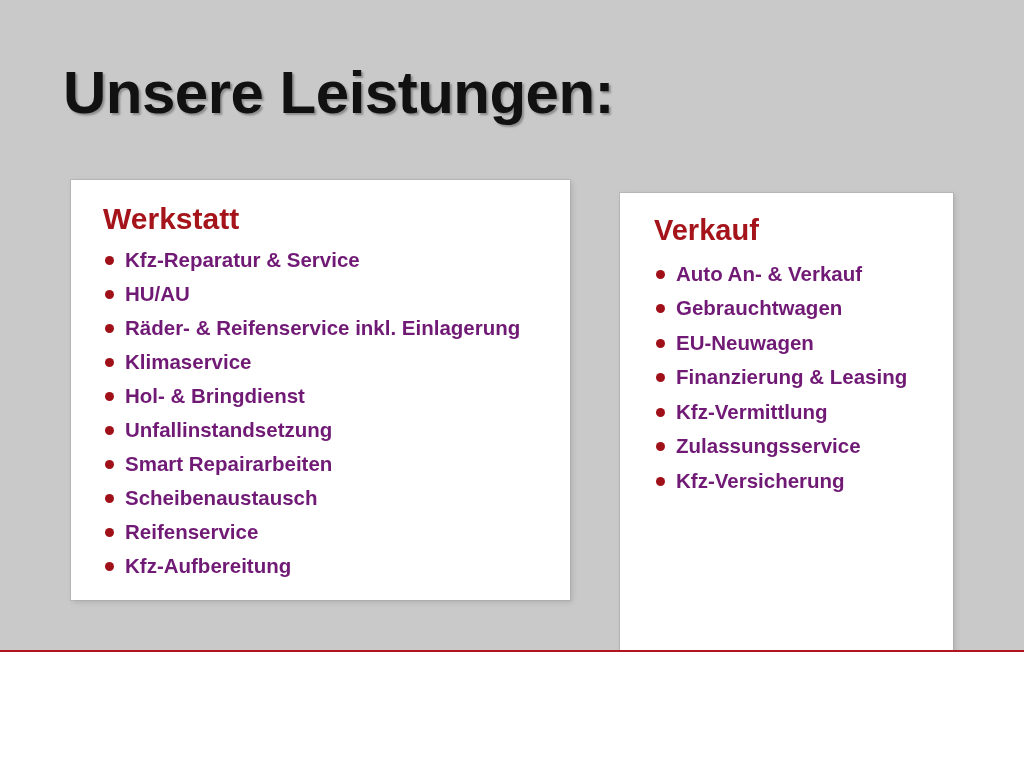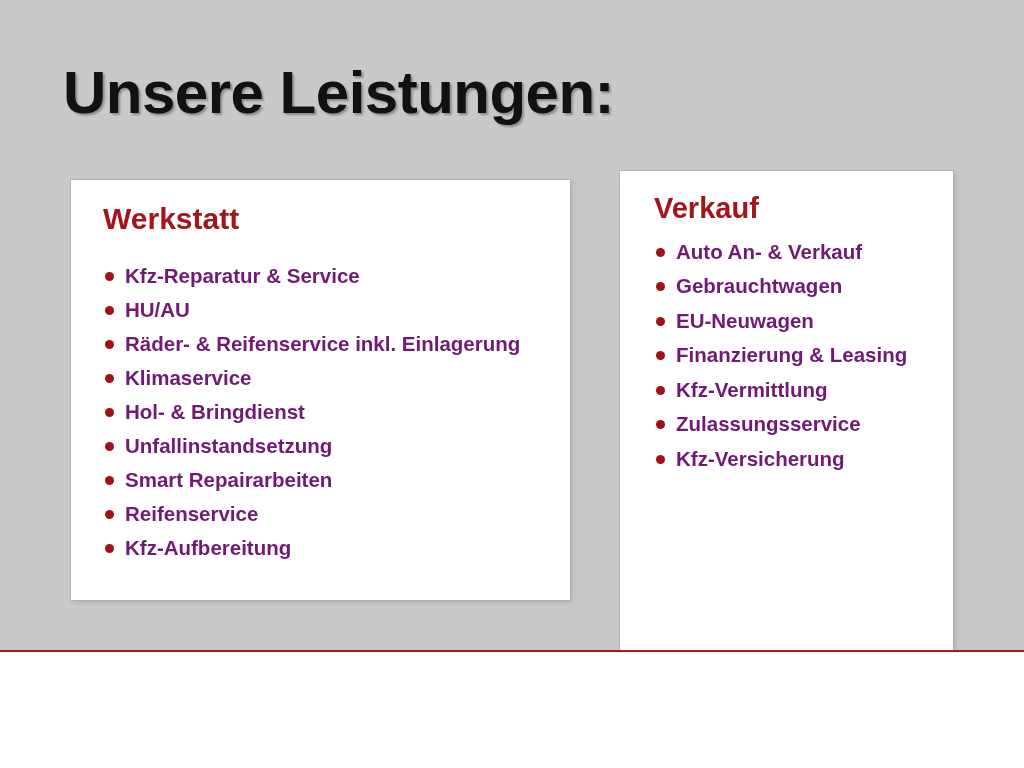--- a/index.html
+++ b/index.html
@@ -54,32 +54,32 @@
   }
   .card-workshop {
     left: 71px;
     top: 180px;
     width: 499px;
     height: 420px;
     padding: 22px 18px 18px 32px;
   }
   .card-sales {
     left: 620px;
-    top: 171px;
+    top: 193px;
     width: 333px;
     height: 547px;
     padding: 22px 18px 18px 34px;
   }
 
   .card-heading {
     color: #a4141a;
     font-size: 30px;
     font-weight: bold;
     line-height: 1.1;
-    margin: 0 0 24px 0;
+    margin: 0 0 8px 0;
     white-space: nowrap;
   }
   .card-sales .card-heading {
     font-size: 29px;
     margin-bottom: 10px;
   }
 
   .service-list {
     list-style: none;
     margin: 0;
@@ -139,20 +139,21 @@
     <div class="card card-workshop">
       <div class="card-heading">Werkstatt</div>
       <ul class="service-list">
         <li>Kfz-Reparatur &amp; Service</li>
         <li>HU/AU</li>
         <li>Räder- &amp; Reifenservice inkl. Einlagerung</li>
         <li>Klimaservice</li>
         <li>Hol- &amp; Bringdienst</li>
         <li>Unfallinstandsetzung</li>
         <li>Smart Repairarbeiten</li>
+        <li>Scheibenaustausch</li>
         <li>Reifenservice</li>
         <li>Kfz-Aufbereitung</li>
       </ul>
     </div>
 
     <div class="card card-sales">
       <div class="card-heading">Verkauf</div>
       <ul class="service-list">
         <li>Auto An- &amp; Verkauf</li>
         <li>Gebrauchtwagen</li>

